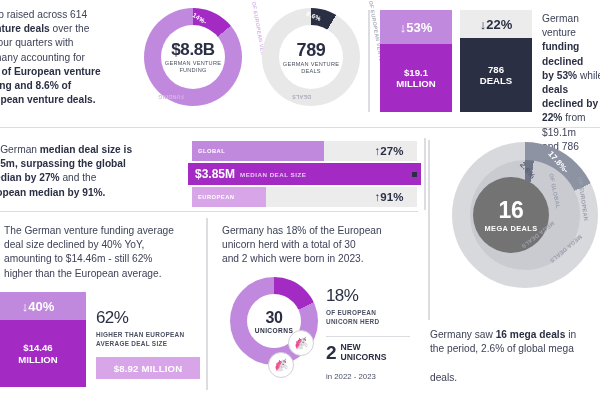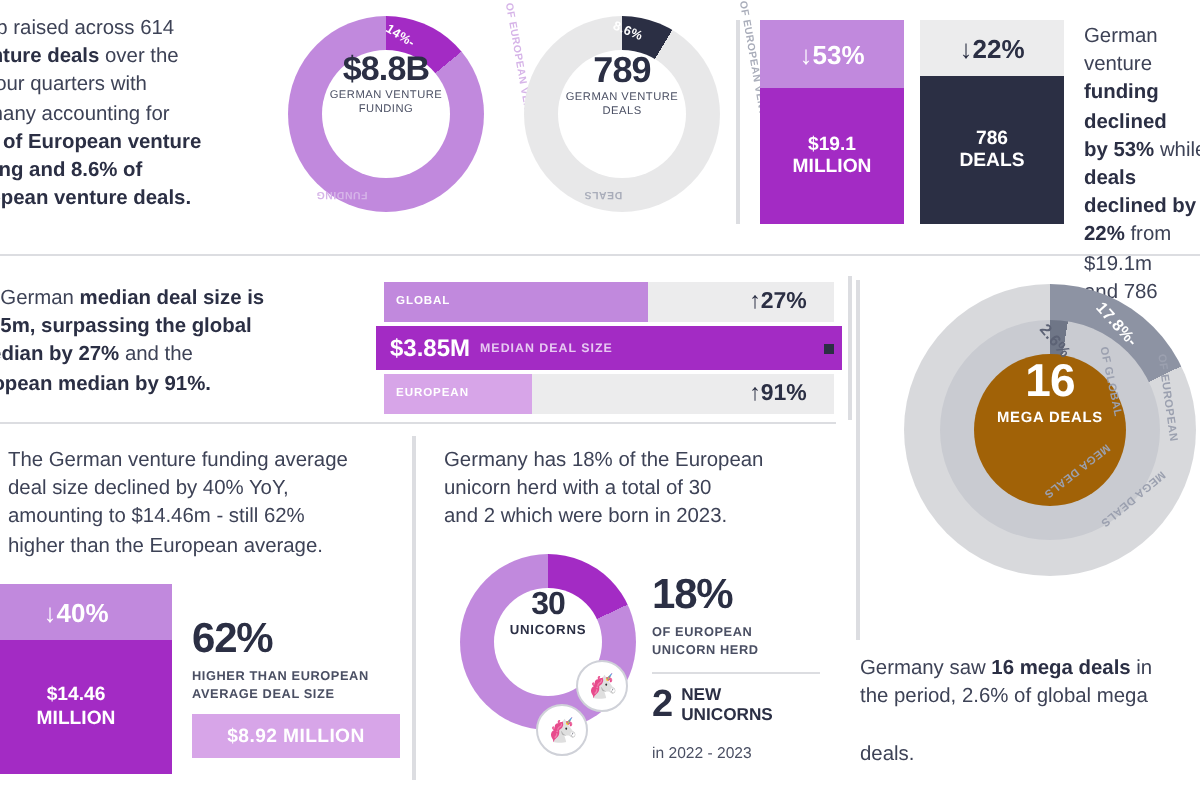--- a/index.html
+++ b/index.html
@@ -19,21 +19,21 @@
 
   
   .hrule { position: absolute; height: 1px; background: #dcdde1; }
   .vrule { position: absolute; width: 2px; background: #dcdde1; }
 
   
   .donut { position: absolute; border-radius: 50%; }
   .donut-hole {
     position: absolute; border-radius: 50%; background: #fff;
     display: flex; flex-direction: column;
-    align-items: center; 
+    align-items: center; justify-content: center;
     text-align: center;
   }
   .donut-val { font-weight: bold; letter-spacing: -0.4px; }
   .donut-cap { font-size: 5.6px; letter-spacing: 0.25px; line-height: 7px; color: #4a4f63; }
 
   
   .ring-label {
     position: absolute; font-size: 6.4px; font-weight: bold;
     letter-spacing: 0.2px; white-space: nowrap;
   }
@@ -72,21 +72,21 @@
     background: #a32bc4; color: #fff;
   }
   .mbar-mid .big { font-size: 12px; font-weight: bold; margin-left: 7px; }
   .mbar-mid .sub {
     font-size: 6.2px; font-weight: bold; letter-spacing: 0.5px;
     margin-left: 5px; color: #e7c9f2;
   }
   .mbar-knob { position: absolute; width: 5px; height: 5px; background: #2b2f44; }
 
   
-  .big-pct { font-size: 21px; font-weight: bold; letter-spacing: -0.6px; }
+  .big-pct { font-size: 17px; font-weight: normal; letter-spacing: -0.6px; }
   .small-cap { font-size: 6.4px; font-weight: bold; letter-spacing: 0.3px; color: #4a4f63; line-height: 8.6px; }
   .pill {
     background: #d7a5e8; color: #fff; font-size: 9.6px; font-weight: bold;
     display: flex; align-items: center; justify-content: center;
     letter-spacing: 0.2px;
   }
 
   
   .uni-badge {
     position: absolute; border-radius: 50%; background: #fff;
@@ -284,21 +284,21 @@
       <span>UNICORNS</span>
     </span>
   </div>
   <div class="uni-note" style="position:absolute;left:326px;top:372px;">in 2022 - 2023</div>
 
   <div class="vrule" style="left:428px;top:140px;height:180px;"></div>
 
   <div>
     <div class="donut" id="d4-outer" style="left: 452px; top: 142px; width: 146px; height: 146px; background: conic-gradient(rgb(141, 147, 163) 0deg, rgb(141, 147, 163) 64.08deg, rgb(216, 217, 220) 64.08deg, rgb(216, 217, 220) 360deg);"></div>
     <div class="donut" id="d4-inner" style="left: 470px; top: 160px; width: 110px; height: 110px; background: conic-gradient(rgb(111, 118, 135) 0deg, rgb(111, 118, 135) 9.36deg, rgb(201, 203, 209) 9.36deg, rgb(201, 203, 209) 360deg);"></div>
-    <div class="donut-hole" style="left:487px;top:177px;width:76px;height:76px;background:#a16207;">
+    <div class="donut-hole" style="left:473px;top:177px;width:76px;height:76px;background:#737373;">
       <div class="donut-val" style="font-size:23px;color:#fff;">16</div>
       <div style="font-size:7.4px;font-weight:bold;letter-spacing:0.4px;color:#fff;">MEGA DEALS</div>
     </div>
     <div class="ring-label" style="left:545px;top:158px;transform:rotate(48deg);color:#ffffff;font-size:8px;">
       <span>17.8%</span><span style="letter-spacing:1px;">-</span>
     </div>
     <div class="ring-label" style="left:518px;top:166px;transform:rotate(50deg);color:#5c6275;font-size:8px;">
       <span>2.6%</span>
     </div>
     <div class="ring-cap" style="left:561px;top:196px;transform:rotate(82deg);color:#9ba0af;font-size:5.6px;">OF EUROPEAN</div>

